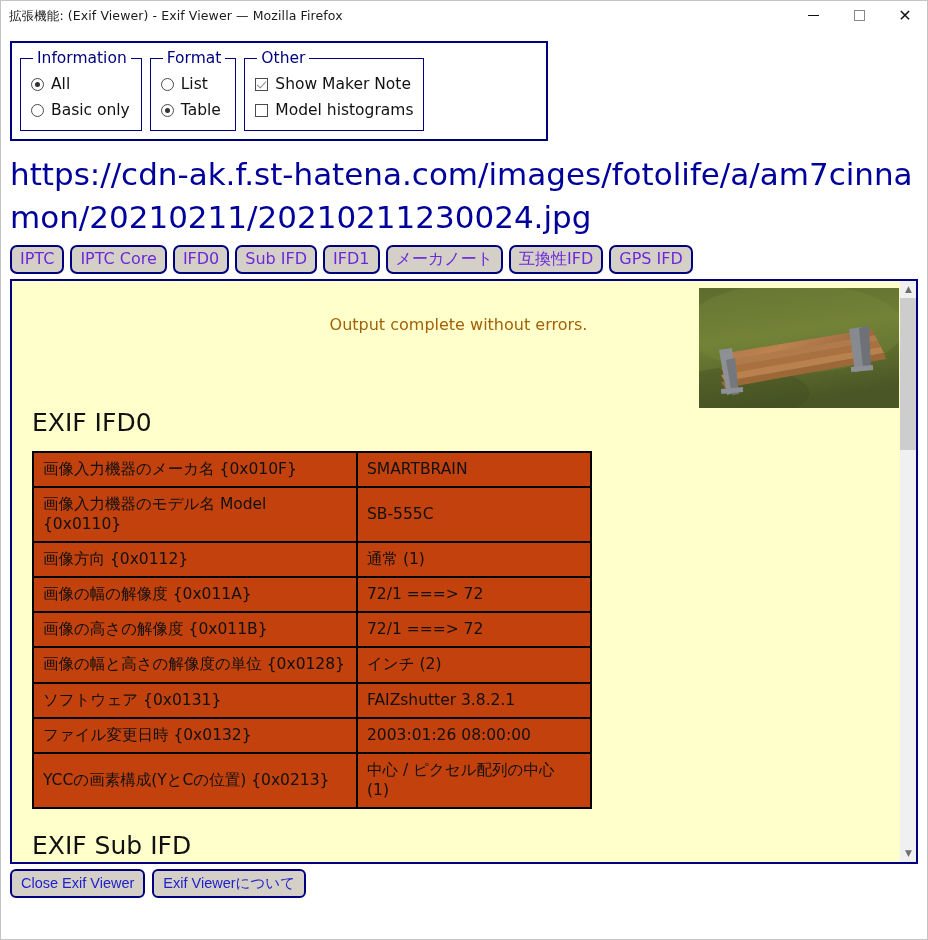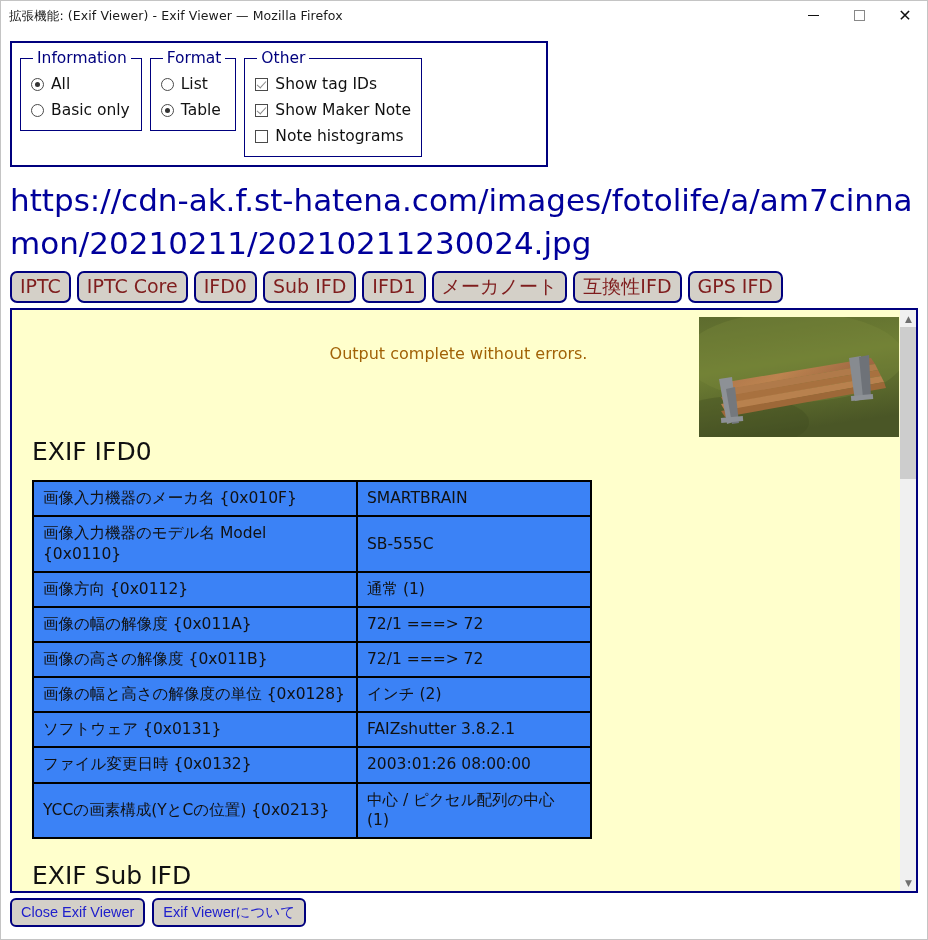--- a/index.html
+++ b/index.html
@@ -129,22 +129,22 @@
   #tabbar {
     margin: 4px 6px 5px 6px;
     display: flex;
     gap: 6px;
     align-items: center;
   }
   .tabbtn {
     background: #d4d0c8;
     border: 2px solid #00007e;
     border-radius: 7px;
-    color: #7f1d1d;
-    font-size: 19px;
+    color: #6d28d9;
+    font-size: 16px;
     padding: 2px 8px 3px 8px;
     cursor: default;
     line-height: 1.25;
     white-space: nowrap;
     font-family: "DejaVu Sans", "Liberation Sans", sans-serif;
   }
 
   
   #outpanel {
     margin: 0 6px;
@@ -190,21 +190,21 @@
   table.exif {
     border-collapse: collapse;
     margin-left: 6px;
     background: #ffffcc;
   }
   table.exif td {
     border: 2px solid #000000;
     padding: 6px 9px 7px 9px;
     font-size: 15.5px;
     color: #111;
-    background: #3b82f6;
+    background: #c2410c;
     line-height: 1.3;
     vertical-align: middle;
   }
   table.exif td.k { width: 324px; }
   table.exif td.v { width: 234px; }
 
   
   #vscroll {
     position: absolute;
     right: 0; top: 0; bottom: 0;
@@ -299,29 +299,25 @@
         <label class="ctl">
           <span class="radio on"></span>
           <span>Table</span>
         </label>
       </fieldset>
 
       <fieldset class="grp">
         <legend>Other</legend>
         <label class="ctl">
           <span class="cbox on"></span>
-          <span>Show tag IDs</span>
-        </label>
-        <label class="ctl">
-          <span class="cbox on"></span>
           <span>Show Maker Note</span>
         </label>
         <label class="ctl">
           <span class="cbox"></span>
-          <span>Note histograms</span>
+          <span>Model histograms</span>
         </label>
       </fieldset>
 
     </div>
   </div>
 
   
   <h1 id="url-heading">https://cdn-ak.f.st-hatena.com/images/fotolife/a/am7cinnamon/20210211/20210211230024.jpg</h1>
 
   

